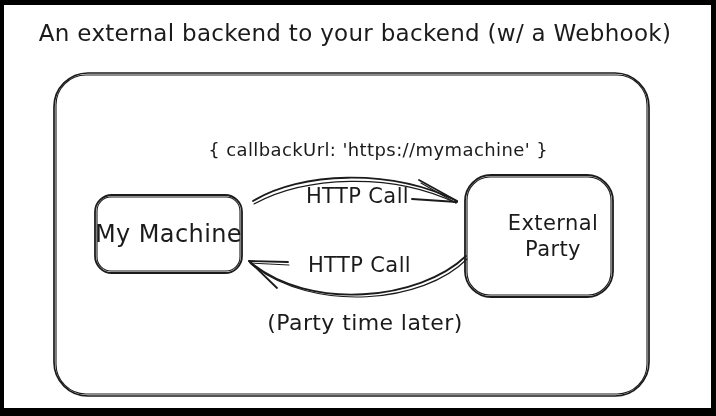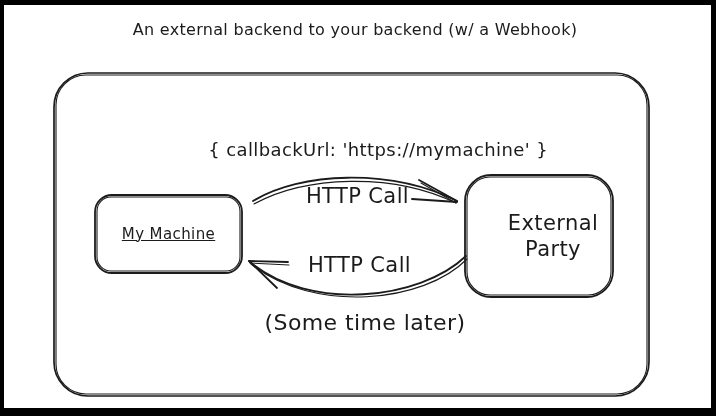--- a/index.html
+++ b/index.html
@@ -28,21 +28,21 @@
     border-bottom: 8px solid #000;
     pointer-events: none;
     z-index: 10;
   }
   .diagram-title {
     position: absolute;
     top: 20px;
     left: 0;
     width: 710px;
     text-align: center;
-    font-size: 16px;
+    font-size: 23px;
     letter-spacing: 0.3px;
     white-space: nowrap;
     z-index: 2;
   }
   svg.shapes {
     position: absolute;
     top: 0;
     left: 0;
     z-index: 1;
   }
@@ -87,22 +87,21 @@
     text-align: center;
     letter-spacing: 0.4px;
     z-index: 3;
     line-height: 1.25;
   }
   .node-label-my {
     left: 95px;
     top: 195px;
     width: 147px;
     height: 78px;
-    font-size: 15px;
-    text-decoration: underline;
+    font-size: 24px;
   }
   .node-label-ext {
     left: 465px;
     top: 175px;
     width: 176px;
     height: 122px;
     font-size: 21px;
     padding: 0 24px;
     box-sizing: border-box;
     white-space: normal;
@@ -154,15 +153,15 @@
   <div class="lbl lbl-callback">{ callbackUrl: 'https://mymachine' }</div>
 
   <div class="node-label node-label-my">My Machine</div>
 
   <div class="node-label node-label-ext">External Party</div>
 
   <div class="lbl lbl-http-top">HTTP Call</div>
 
   <div class="lbl lbl-http-bottom">HTTP Call</div>
 
-  <div class="lbl lbl-note">(Some time later)</div>
+  <div class="lbl lbl-note">(Party time later)</div>
 
 </div>
 
 </body></html>

